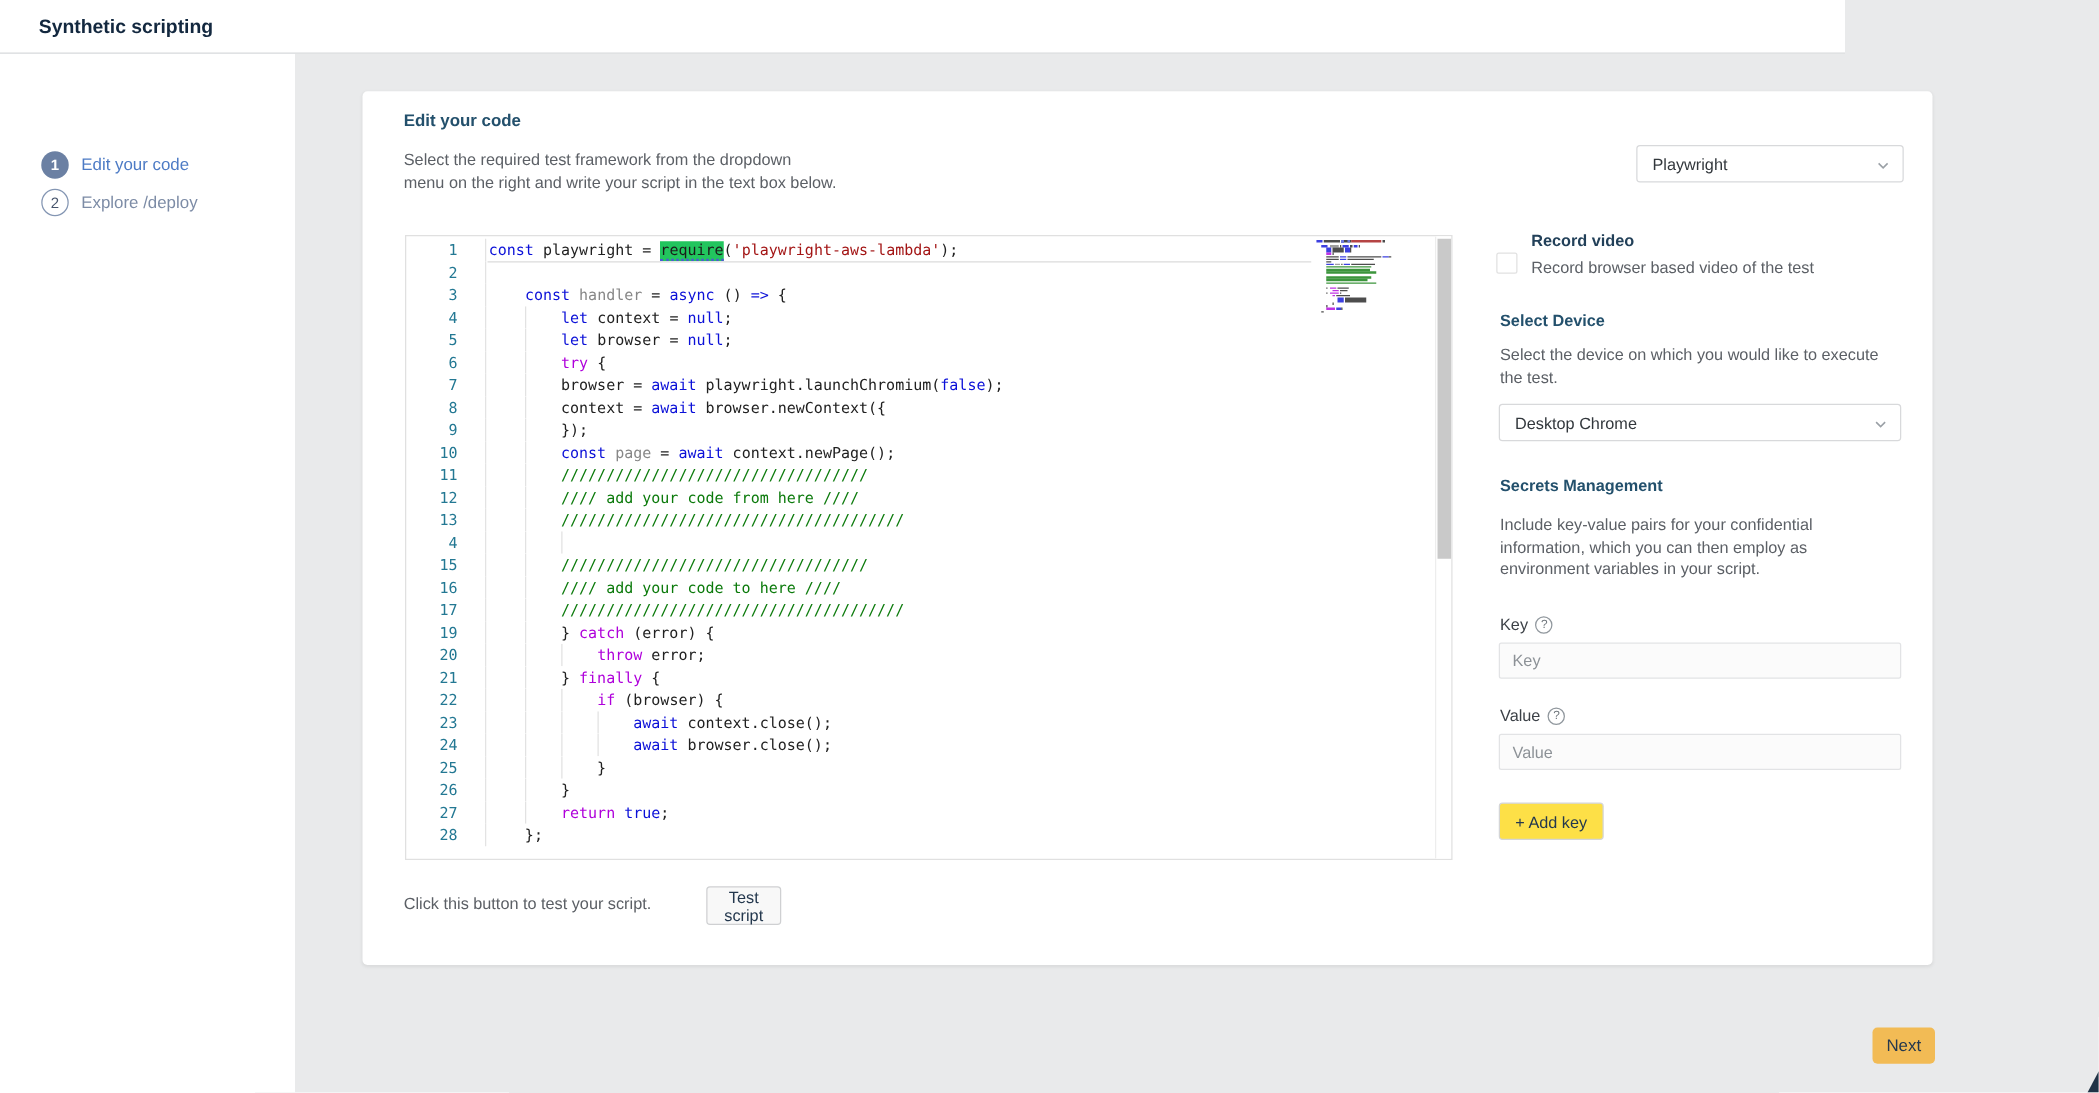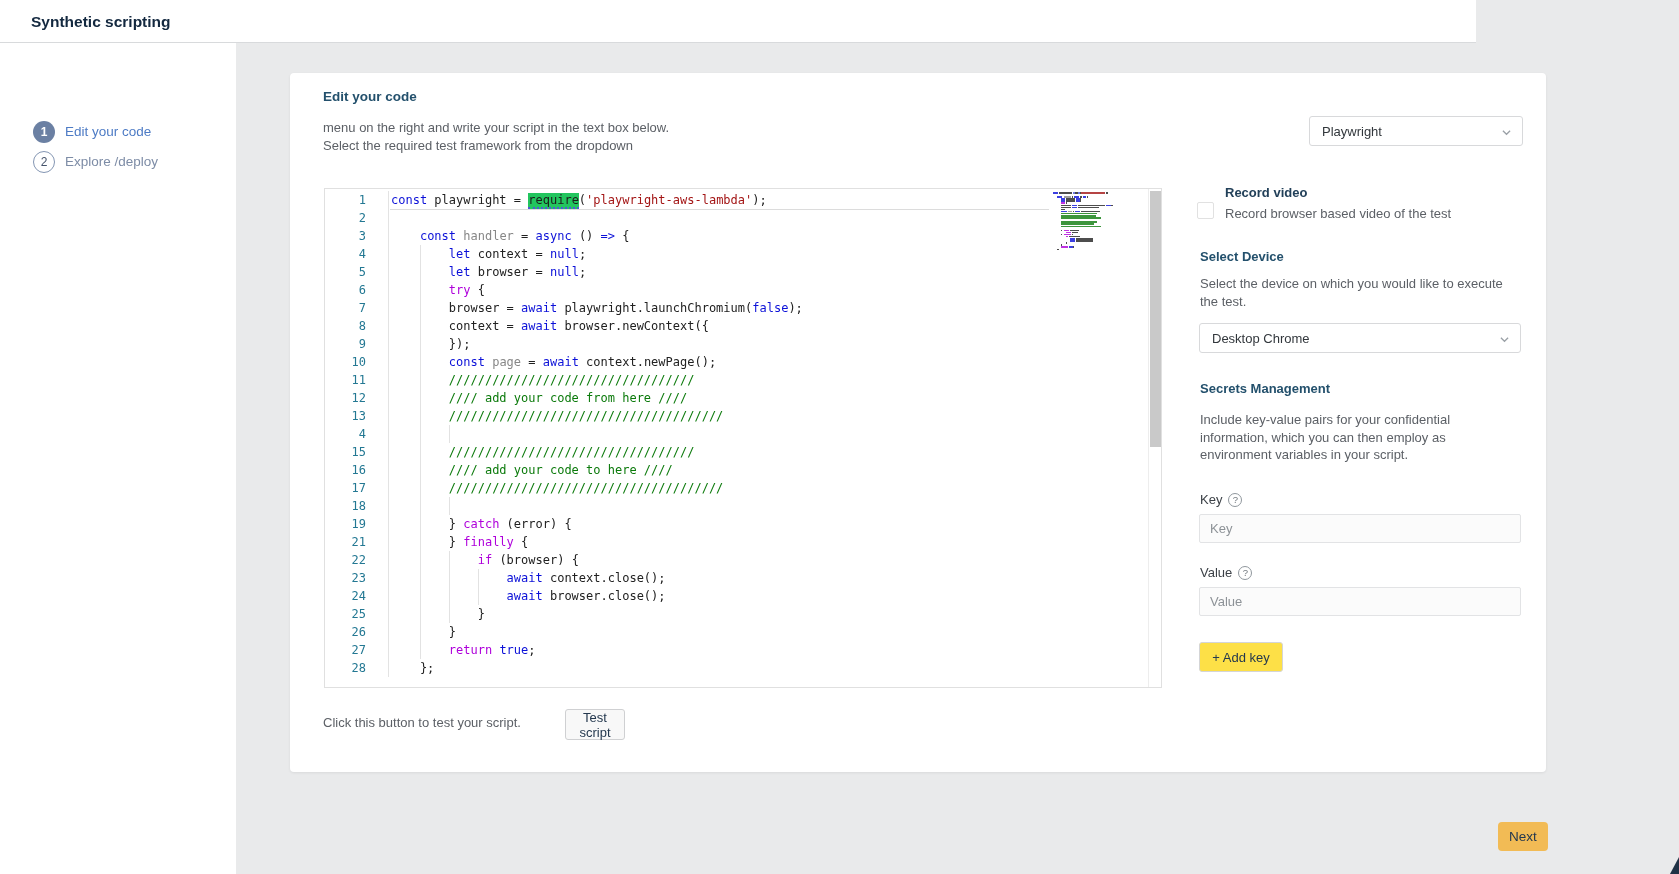--- a/index.html
+++ b/index.html
@@ -96,22 +96,22 @@
   </div>
   <div class="step step-2">
     <span class="step-circle">2</span>
     <span class="step-label">Explore /deploy</span>
   </div>
 </div>
 
 <div class="card">
   <div class="card-heading">Edit your code</div>
   <div class="instructions">
+    <div>Select the required test framework from the dropdown</div>
     <div>menu on the right and write your script in the text box below.</div>
-    <div>Select the required test framework from the dropdown</div>
   </div>
 
   <div class="editor">
     <div class="code-lines">
         <div class="cl">
           <span class="ln">1</span>
           <span class="ct"><span class="tk-k">const</span><span class="tk-p"> playwright = </span><span class="tk-r">require</span><span class="tk-p">(</span><span class="tk-s">'playwright-aws-lambda'</span><span class="tk-p">);</span></span>
         </div>
         <div class="cl">
           <span class="ln">2</span>
@@ -171,26 +171,26 @@
         </div>
         <div class="cl">
           <span class="ln">16</span>
           <span class="ct"><i class="g" style="left: calc(4ch + 2px);"></i><span class="tk-p">        </span><span class="tk-m">//// add your code to here ////</span></span>
         </div>
         <div class="cl">
           <span class="ln">17</span>
           <span class="ct"><i class="g" style="left: calc(4ch + 2px);"></i><span class="tk-p">        </span><span class="tk-m">//////////////////////////////////////</span></span>
         </div>
         <div class="cl">
-          <span class="ln">18</span>
-          <span class="ct"><i class="g" style="left: calc(4ch + 2px);"></i><i class="g" style="left: calc(8ch + 2px);"></i></span>
-        </div>
-        <div class="cl">
           <span class="ln">19</span>
           <span class="ct"><i class="g" style="left: calc(4ch + 2px);"></i><span class="tk-p">        } </span><span class="tk-c">catch</span><span class="tk-p"> (error) {</span></span>
+        </div>
+        <div class="cl">
+          <span class="ln">20</span>
+          <span class="ct"><i class="g" style="left: calc(4ch + 2px);"></i><i class="g" style="left: calc(8ch + 2px);"></i><span class="tk-p">            </span><span class="tk-c">throw</span><span class="tk-p"> error;</span></span>
         </div>
         <div class="cl">
           <span class="ln">21</span>
           <span class="ct"><i class="g" style="left: calc(4ch + 2px);"></i><span class="tk-p">        } </span><span class="tk-c">finally</span><span class="tk-p"> {</span></span>
         </div>
         <div class="cl">
           <span class="ln">22</span>
           <span class="ct"><i class="g" style="left: calc(4ch + 2px);"></i><i class="g" style="left: calc(8ch + 2px);"></i><span class="tk-p">            </span><span class="tk-c">if</span><span class="tk-p"> (browser) {</span></span>
         </div>
         <div class="cl">

